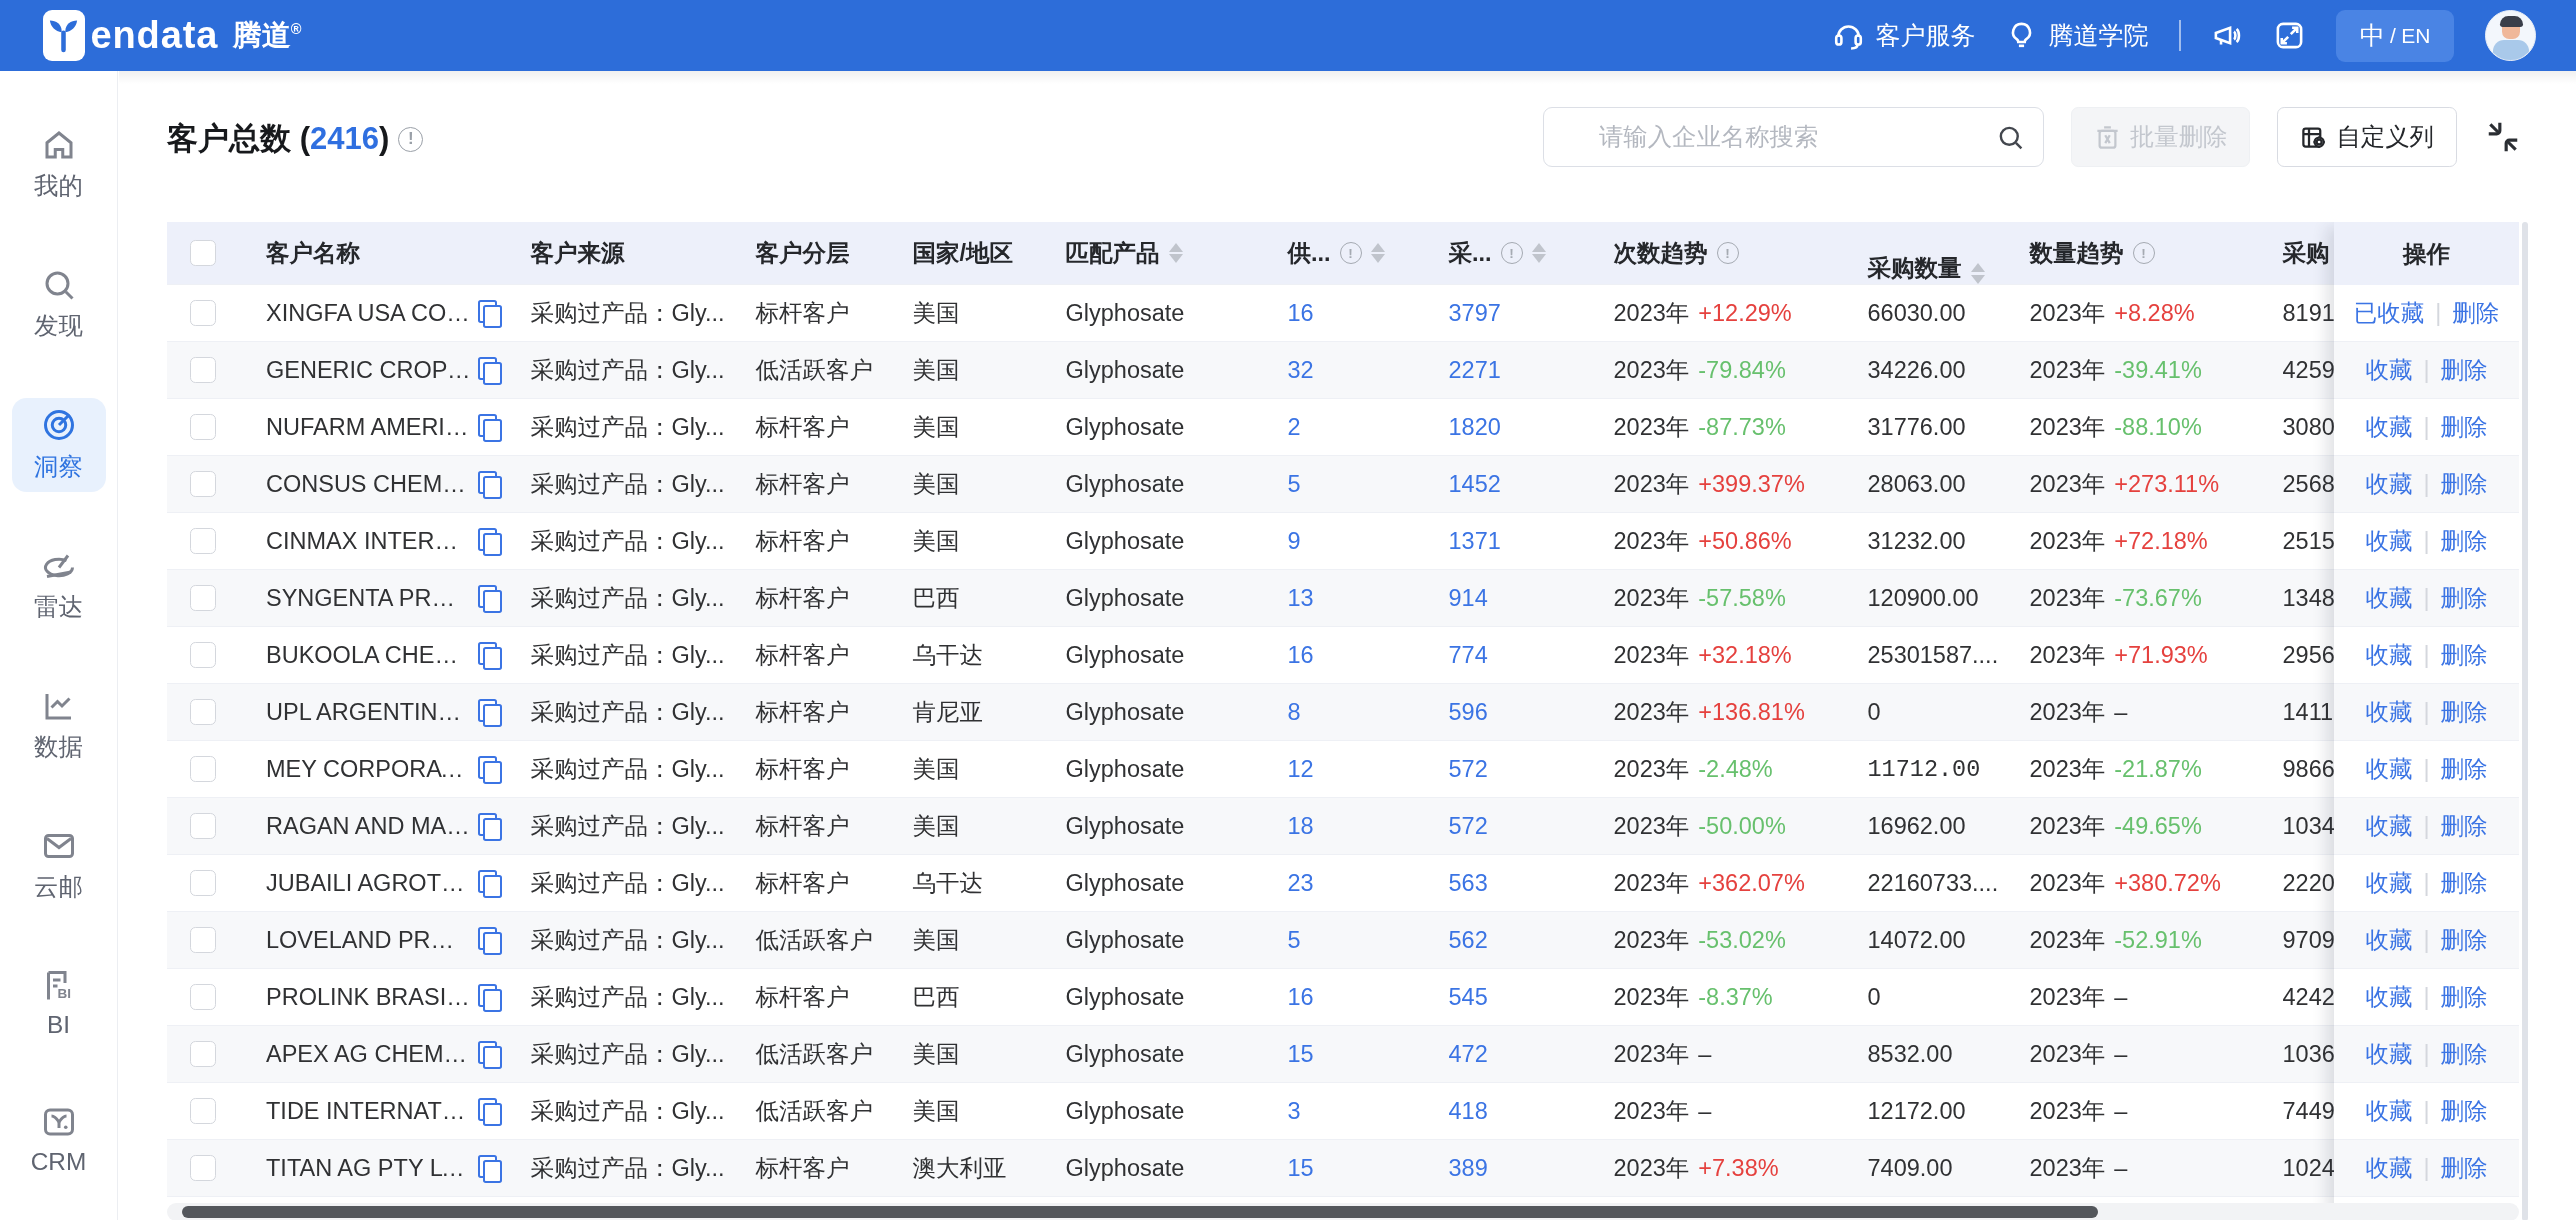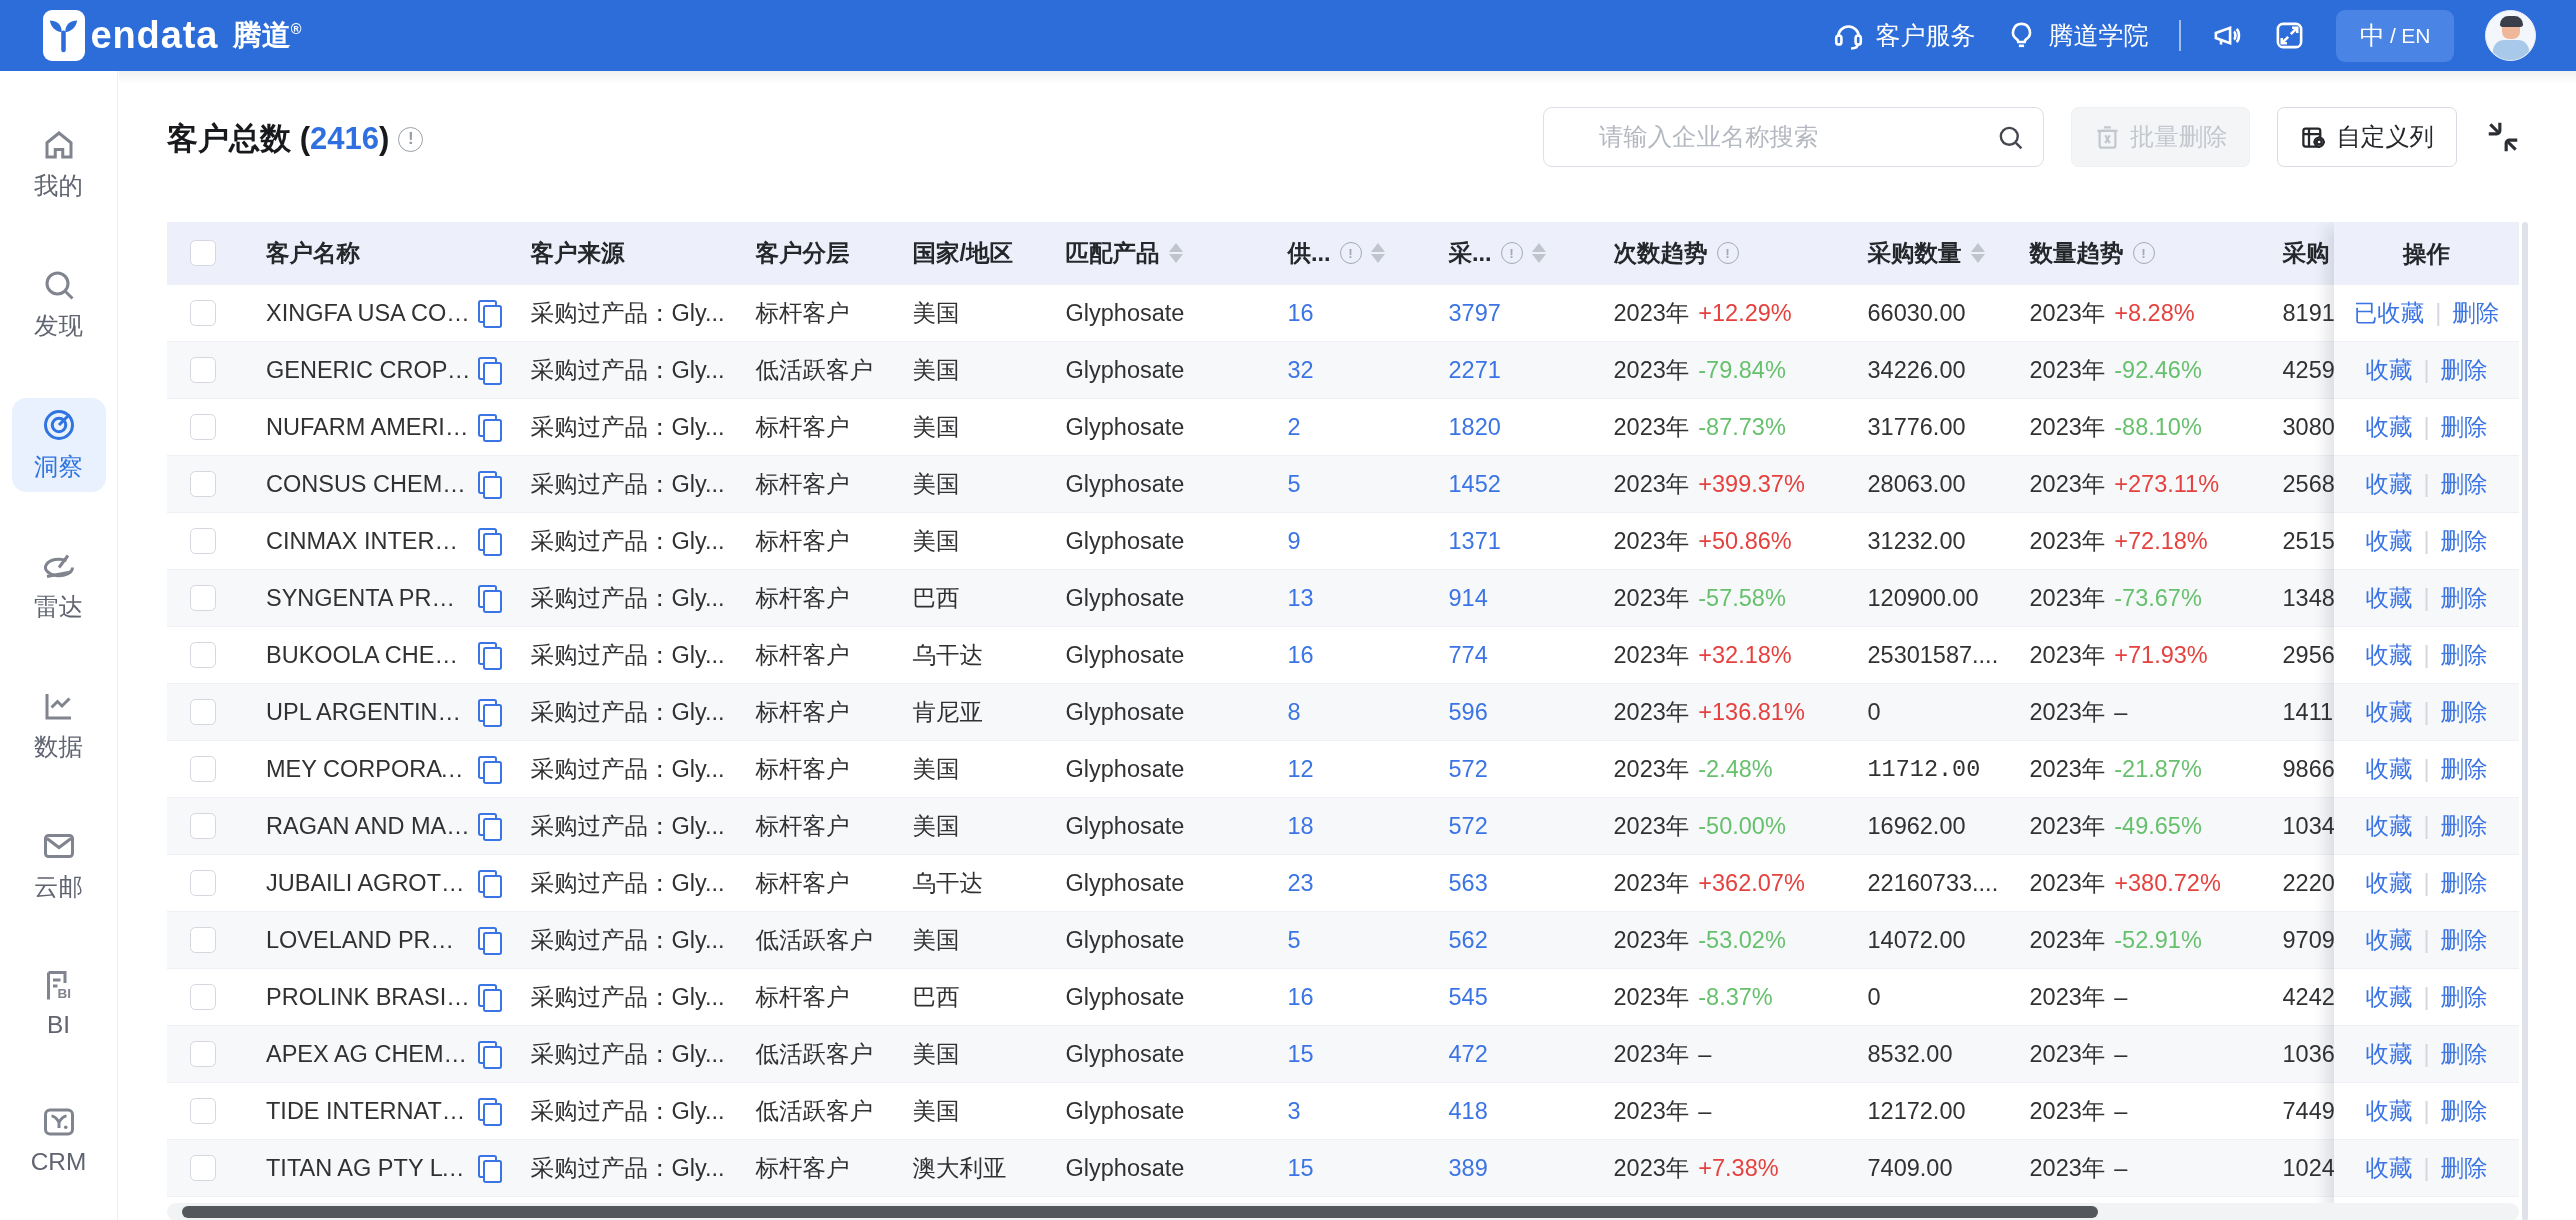--- a/index.html
+++ b/index.html
@@ -305,21 +305,21 @@
             <span class="h-info">!</span>
             <span class="sorter">
               <i class="up"></i>
               <i class="dn"></i>
             </span>
           </div>
           <div class="cell" style="width: 254px;">
             <span>次数趋势</span>
             <span class="h-info">!</span>
           </div>
-          <div class="cell" style="width: 162px;">
+          <div class="cell" style="width: 162px; align-items: flex-end;">
             <span>采购数量</span>
             <span class="sorter">
               <i class="up"></i>
               <i class="dn"></i>
             </span>
           </div>
           <div class="cell" style="width: 253px;">
             <span>数量趋势</span>
             <span class="h-info">!</span>
           </div>
@@ -396,21 +396,21 @@
           </div>
           <div class="cell" style="width: 254px;">
             <span>2023年</span>
             <span class="trend-pct c-green">-79.84%</span>
           </div>
           <div class="cell" style="width: 162px;">
             <span>34226.00</span>
           </div>
           <div class="cell" style="width: 253px;">
             <span>2023年</span>
-            <span class="trend-pct c-green">-92.46%</span>
+            <span class="trend-pct c-green">-39.41%</span>
           </div>
           <div class="cell" style="width: 251px;">
             <span>4259</span>
           </div>
         </div>
         <div class="t-row">
           <div class="cell cell-check" style="width: 72px;">
             <div class="cbx"></div>
           </div>
           <div class="cell name-cell" style="width: 277px; padding-left: 27px;">

